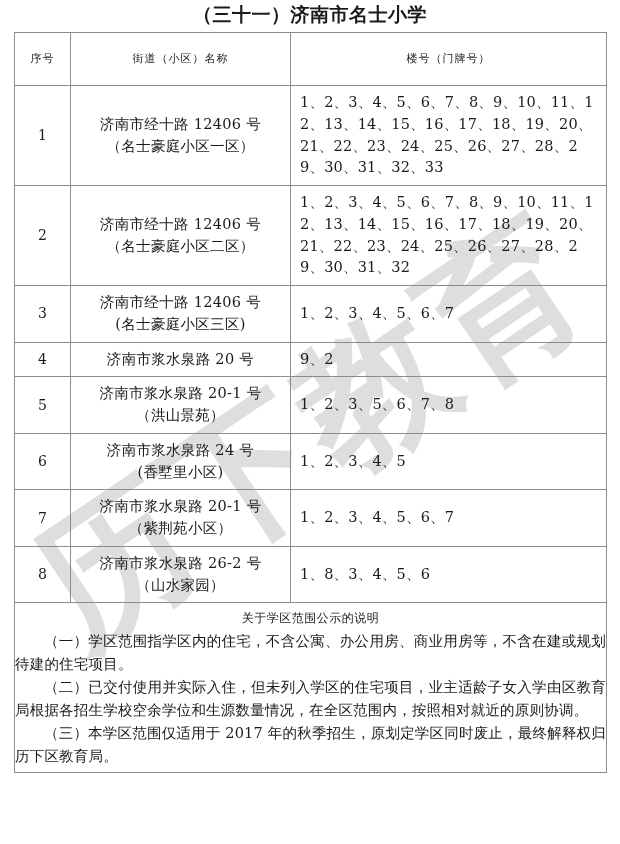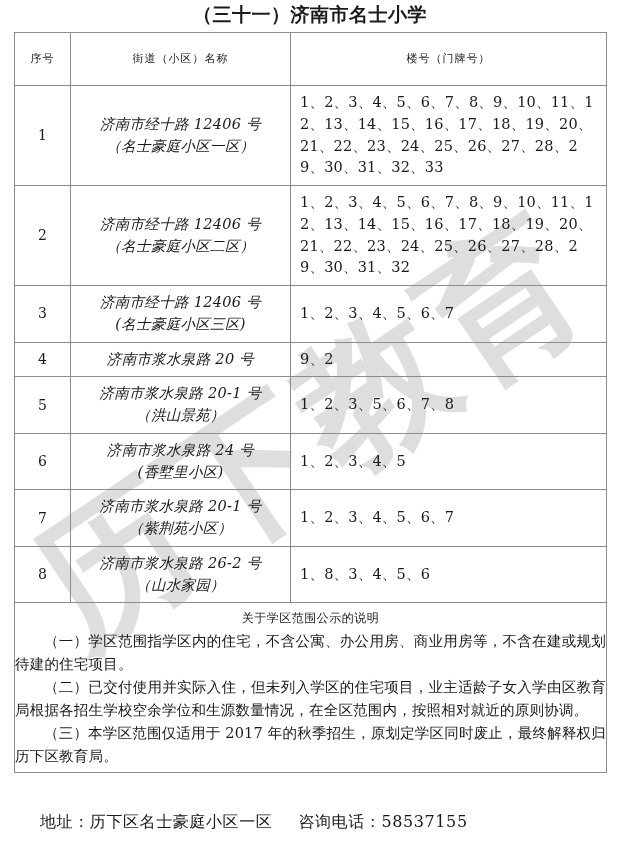--- a/index.html
+++ b/index.html
@@ -93,21 +93,20 @@
     letter-spacing: 1px;
   }
   #zone-table td.cell-no {
     text-align: center;
     font-size: 14px;
   }
   #zone-table td.cell-street {
     text-align: center;
     padding: 6px 16px;
     letter-spacing: 0.3px;
-    font-style: italic;
   }
   #zone-table td.cell-street .ln { display: block; white-space: nowrap; }
   #zone-table td.cell-bldg {
     text-align: left;
     padding: 6px 7px 6px 9px;
     letter-spacing: 0.2px;
     word-break: break-all;
   }
 
   td.notes-cell {
@@ -239,17 +238,14 @@
         <td class="notes-cell" colspan="3">
           <div class="notes-heading">关于学区范围公示的说明</div>
           <p class="note-p">（一）学区范围指学区内的住宅，不含公寓、办公用房、商业用房等，不含在建或规划待建的住宅项目。</p>
           <p class="note-p">（二）已交付使用并实际入住，但未列入学区的住宅项目，业主适龄子女入学由区教育局根据各招生学校空余学位和生源数量情况，在全区范围内，按照相对就近的原则协调。</p>
           <p class="note-p">（三）本学区范围仅适用于 2017 年的秋季招生，原划定学区同时废止，最终解释权归历下区教育局。</p>
         </td>
       </tr>
     </tbody>
   </table>
 
-  <div id="footer-line">
-    <span>地址：</span><span>历下区名士豪庭小区一区</span><span class="gap"></span><span>咨询电话：</span><span>58537155</span>
-  </div>
 
 </div>
 
 </body></html>

